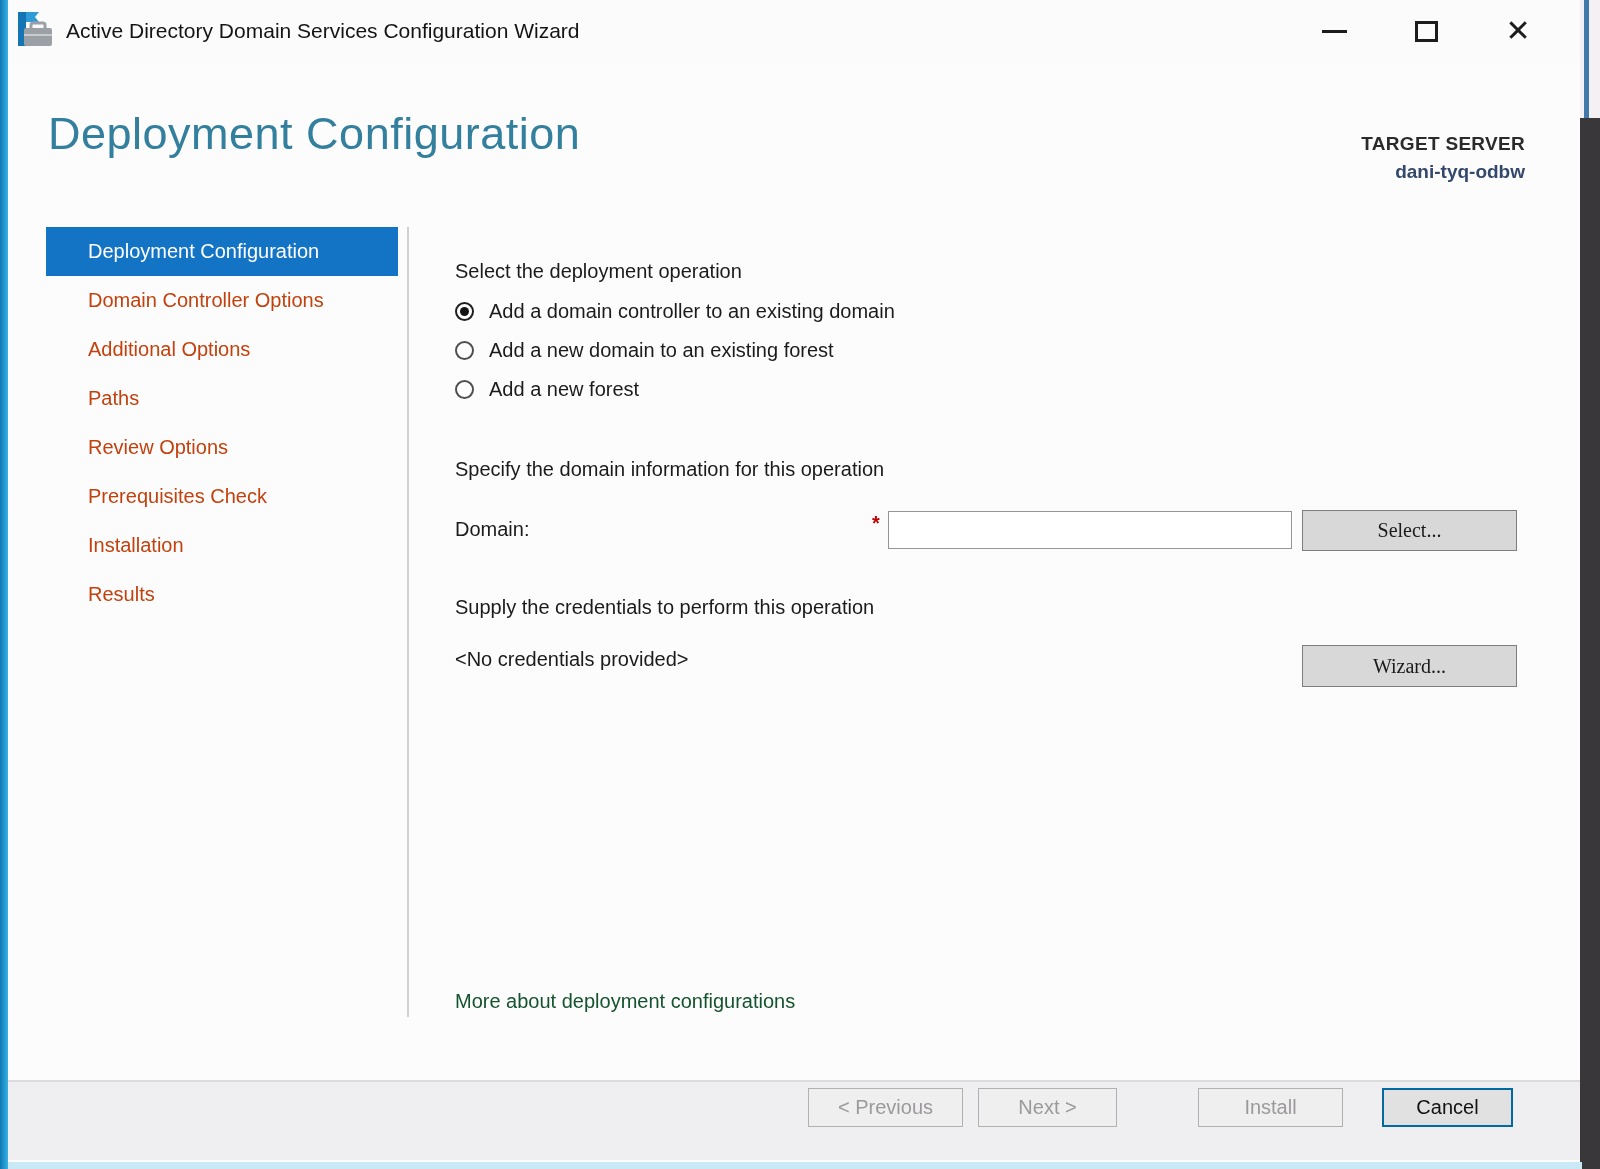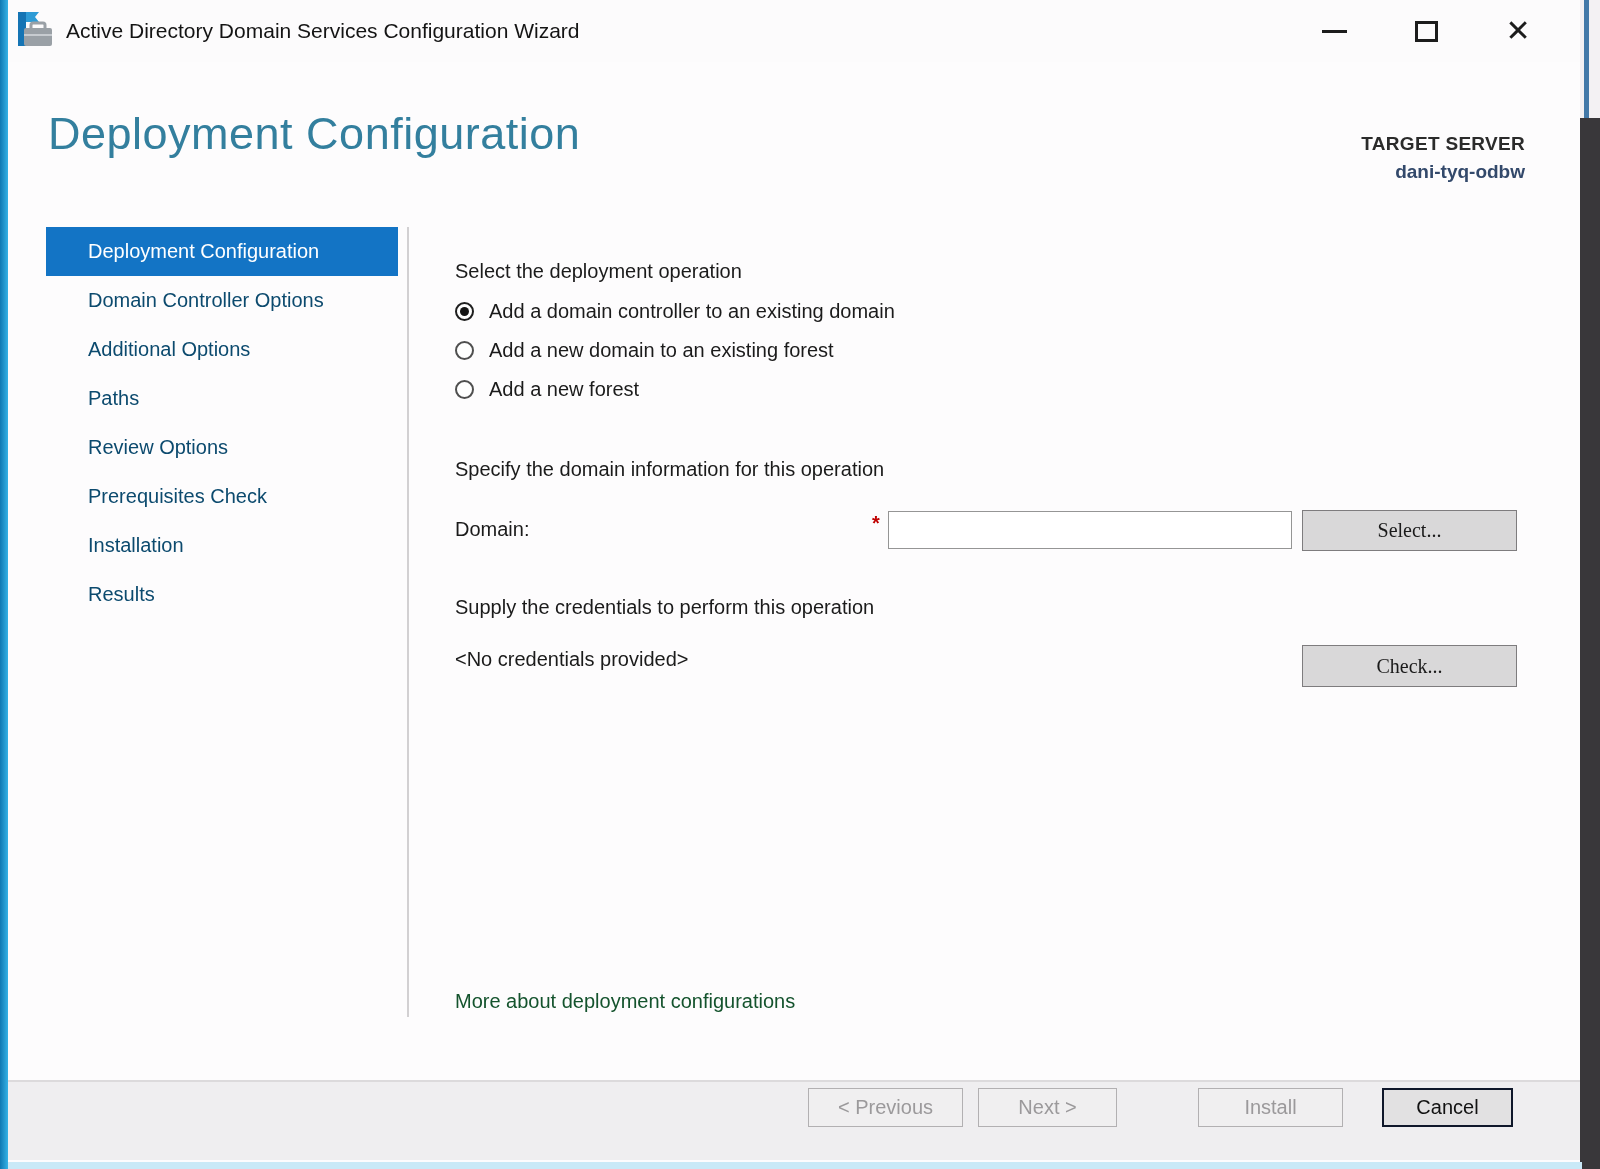--- a/index.html
+++ b/index.html
@@ -32,21 +32,21 @@
   
   .page-title { position:absolute; left:48px; top:108px; font-size:45px; font-weight:300;
                 color:#337f9e; letter-spacing:0.5px; }
   .target-server { position:absolute; right:57px; top:110px; text-align:right;margin-top:23px; }
   .target-server-label { font-size:19px; font-weight:bold; color:#2b2b2b; letter-spacing:0.3px; }
   .target-server-name { font-size:19px; font-weight:bold; color:#33496b; margin-top:6px; }
 
   
   .sidebar { position:absolute; left:46px; top:227px; width:352px; }
   .side-item { height:49px; display:flex; align-items:center; padding-left:42px;
-               font-size:20px; color:#0c4a6e; cursor:default; white-space:nowrap; }
+               font-size:20px; color:#c2410c; cursor:default; white-space:nowrap; }
   .side-item.active { background:#1374c5; color:#ffffff; cursor:pointer; }
   .side-divider { position:absolute; left:407px; top:227px; width:2px; height:790px; background:#d2d0d2; }
 
   
   .section-label { position:absolute; font-size:20px; color:#1b1b1b; white-space:nowrap; }
   .radio-group { position:absolute; left:455px; top:292px; }
   .radio-row { height:39px; display:flex; align-items:center; cursor:pointer; }
   .radio-circle { width:19px; height:19px; border:2px solid #4f4f4f; border-radius:50%;
                   background:#fff; margin-right:15px; flex:0 0 auto; position:relative; }
   .radio-row.selected .radio-circle { border-color:#1f1f1f; }
@@ -68,21 +68,21 @@
 
   .help-link { position:absolute; left:455px; top:990px; font-size:20px; color:#14532d;
                text-decoration:none; cursor:pointer; white-space:nowrap; }
 
   
   .footer { position:absolute; left:0; top:1080px; width:1582px; height:80px;
             background:#efeef0; border-top:2px solid #dcdadc;text-decoration:underline; }
   .f-btn { position:absolute; top:6px; height:39px; font-size:20px; cursor:pointer;
            background:#f0eff0; border:1px solid #b2b0b2; color:#9b999b;
            font-family:"Liberation Sans",sans-serif; }
-  .f-btn.enabled { background:#e2e1e2; border:2px solid #0f172a; color:#121212; }
+  .f-btn.enabled { background:#e2e1e2; border:2px solid #0369a1; color:#121212; }
   .f-prev { left:808px; width:155px; }
   .f-next { left:978px; width:139px; }
   .f-install { left:1198px; width:145px; }
   .f-cancel { left:1382px; width:131px; }
 </style>
 </head>
 <body>
 
 <div class="window">
 
@@ -160,21 +160,21 @@
   </div>
 
   <div class="section-label" style="left:455px; top:458px;">Specify the domain information for this operation</div>
   <div class="domain-label">Domain:</div>
   <span class="required-star">*</span>
   <input class="domain-input" type="text" value="" style="">
   <button class="side-btn btn-select">Select...</button>
 
   <div class="section-label" style="left:455px; top:596px;">Supply the credentials to perform this operation</div>
   <div class="cred-value">&lt;No credentials provided&gt;</div>
-  <button class="side-btn btn-change">Check...</button>
+  <button class="side-btn btn-change">Wizard...</button>
 
   <a class="help-link">More about deployment configurations</a>
 
   <div class="footer">
     <button class="f-btn f-prev">&lt; Previous</button>
     <button class="f-btn f-next">Next &gt;</button>
     <button class="f-btn f-install">Install</button>
     <button class="f-btn f-cancel enabled">Cancel</button>
   </div>
 

